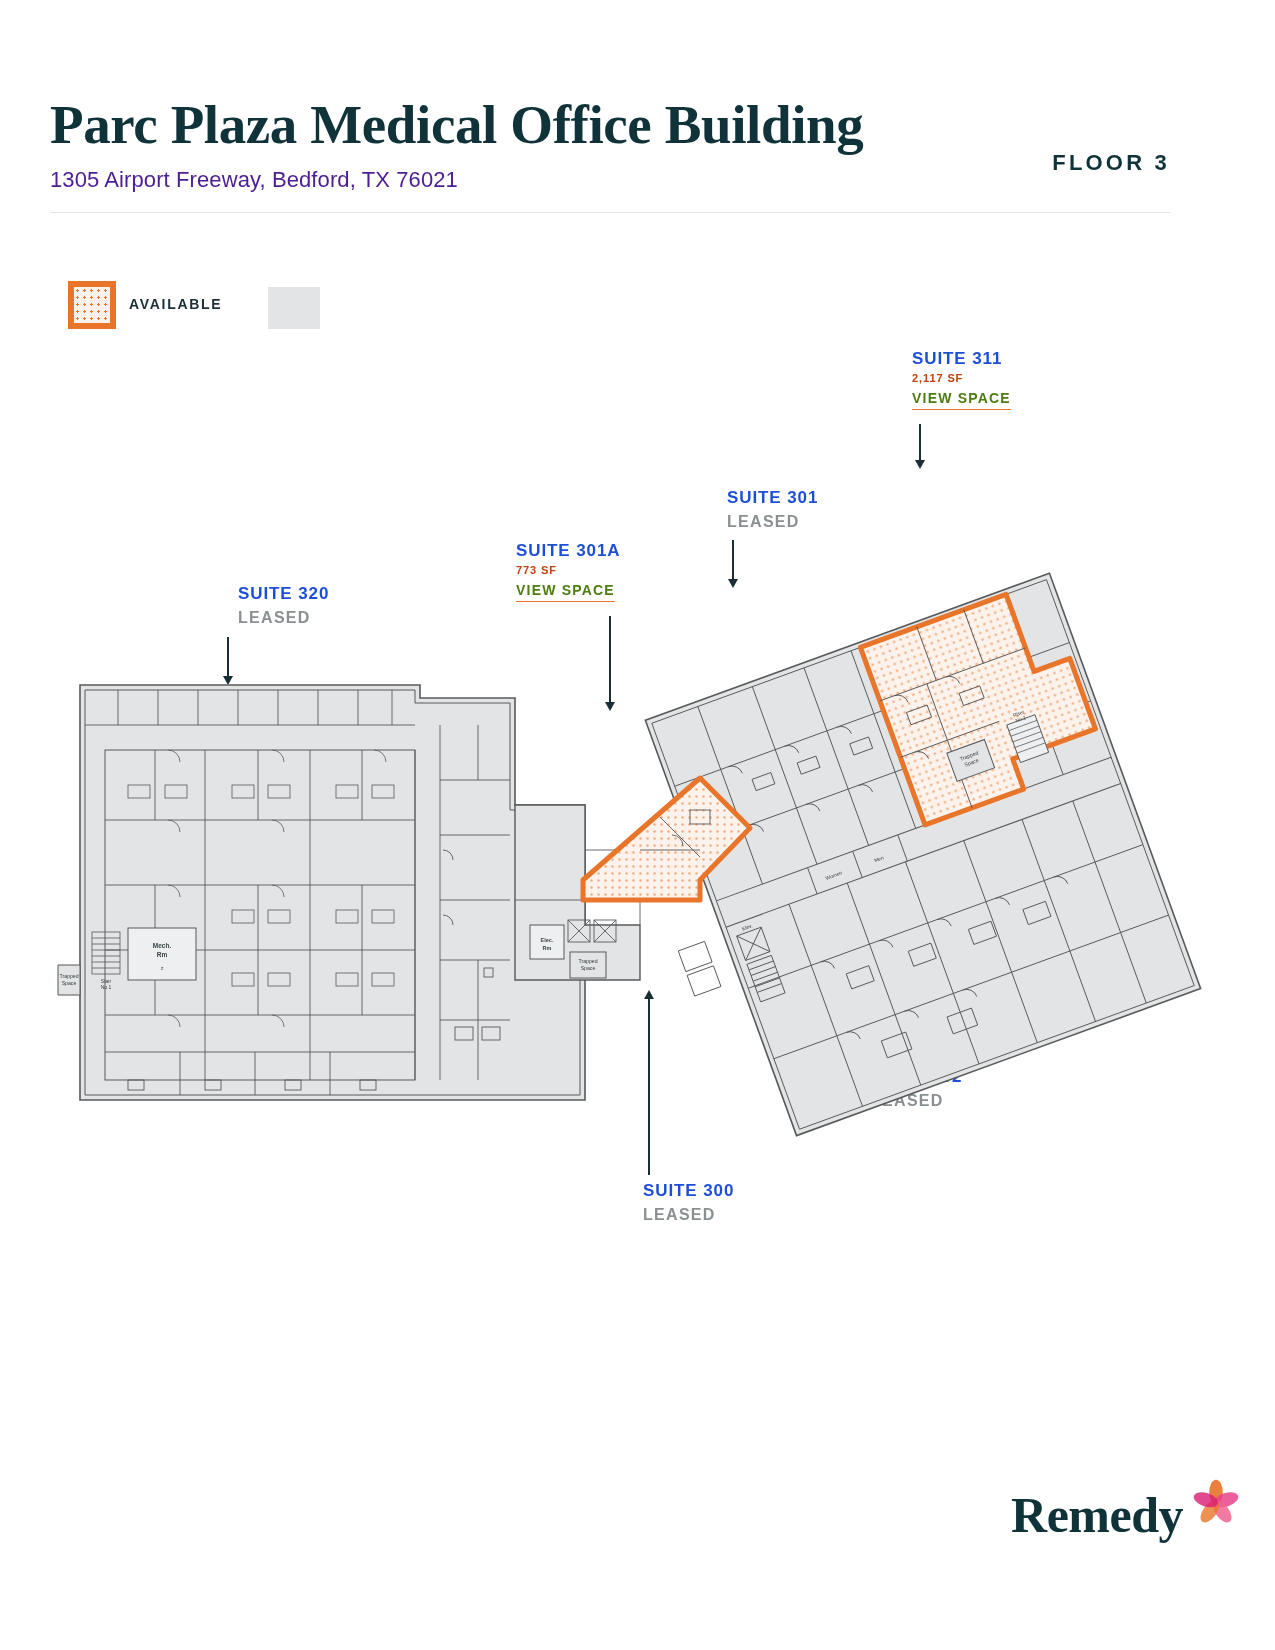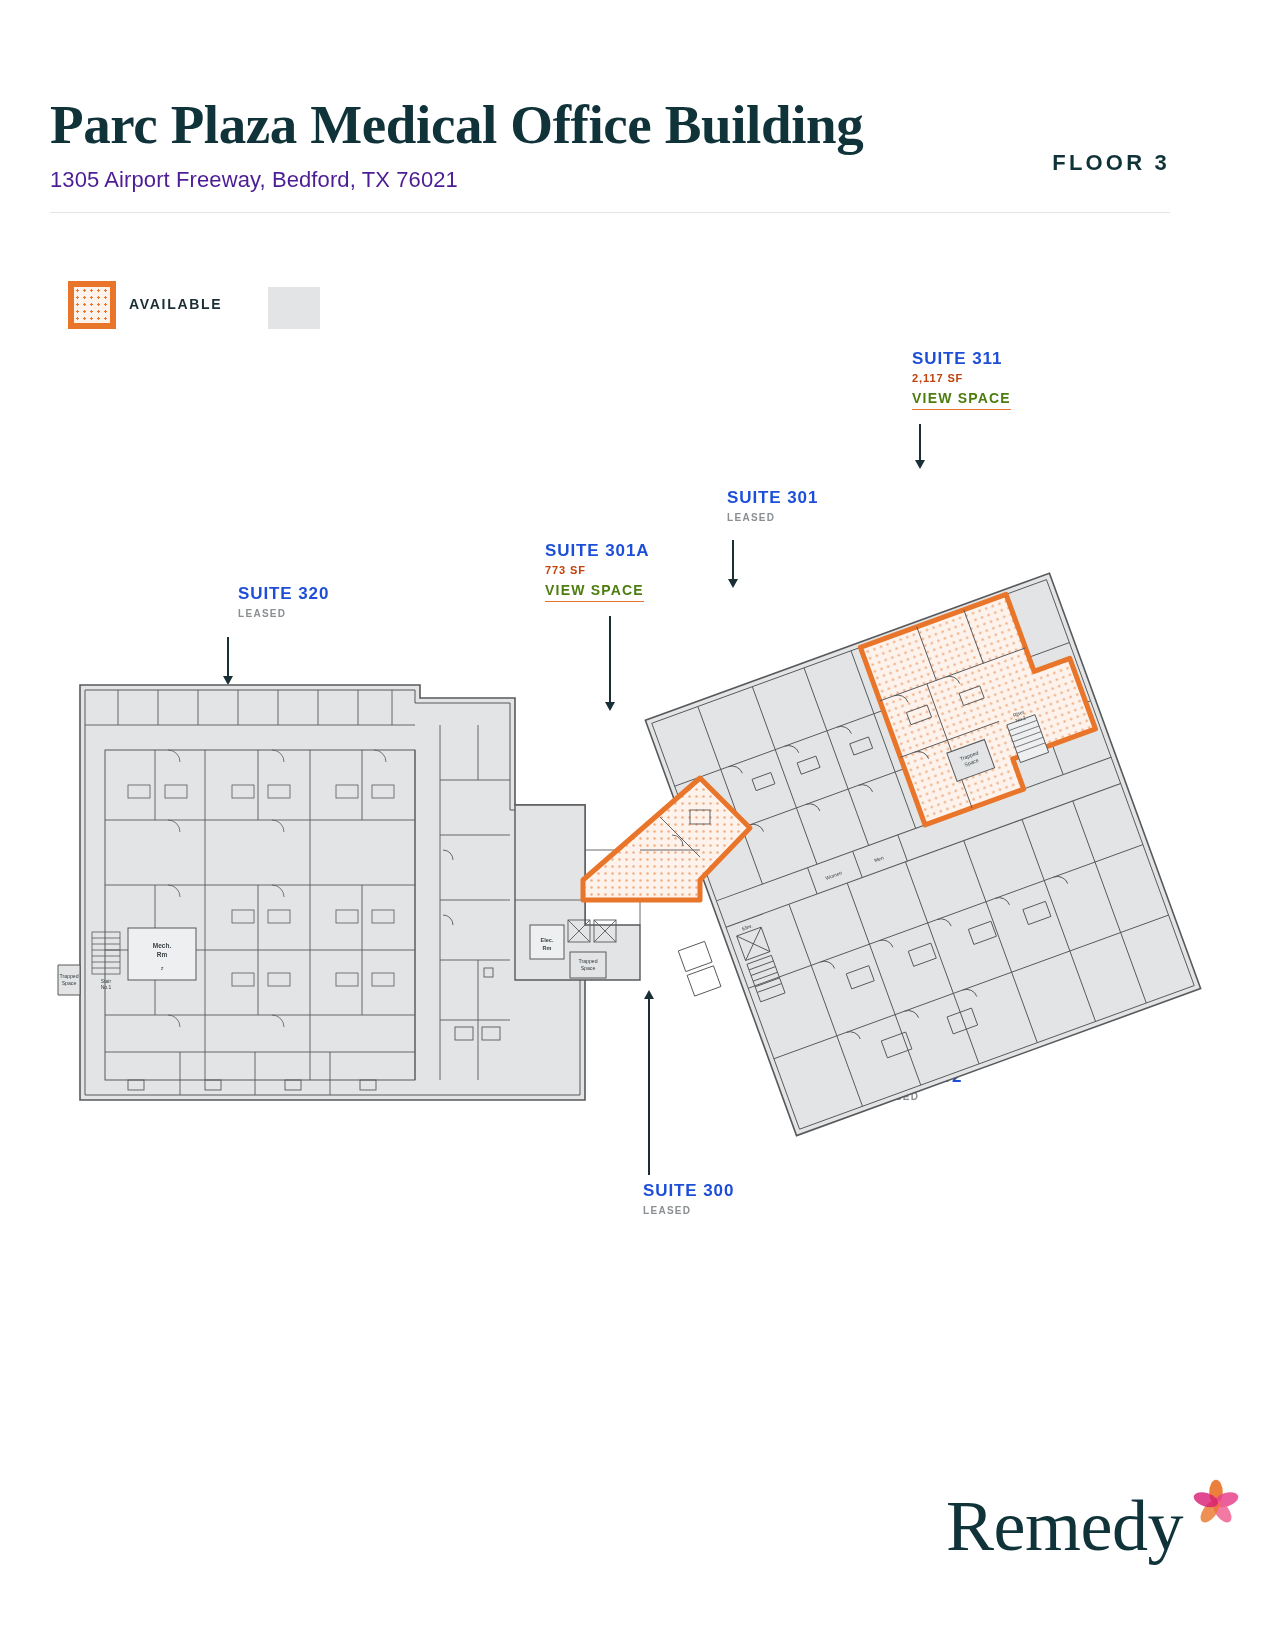--- a/index.html
+++ b/index.html
@@ -57,21 +57,21 @@
   .callout{position:absolute;}
   .c-suite{
     font-size:17px;font-weight:700;letter-spacing:0.9px;color:#1d4ed8;
     line-height:1.35;white-space:nowrap;
   }
   .c-sf{
     font-size:11px;font-weight:700;letter-spacing:0.9px;color:#c2410c;
     line-height:1.35;white-space:nowrap;
   }
   .c-leased{
-    font-size:10px;font-weight:700;letter-spacing:1.3px;color:#8A8F92;
+    font-size:16px;font-weight:700;letter-spacing:1.3px;color:#8A8F92;
     line-height:1.5;white-space:nowrap;
   }
   .c-view{
     display:inline-block;
     font-size:14px;font-weight:700;letter-spacing:1.2px;color:#4d7c0f;
     line-height:1.5;white-space:nowrap;
     border-bottom:1.5px solid #E8752A;cursor:pointer;margin-top:2px;
   }
 
   
@@ -84,21 +84,21 @@
   }
 
   
   .plan{position:absolute;left:0;top:380px;width:1275px;height:820px;}
   .plan svg{display:block;}
 
   
   .logo{position:absolute;right:92px;bottom:100px;height:60px;}
   .logo-word{
     font-family:"Liberation Serif",serif;
-    font-size:72px;font-weight:400;color:#10333A;letter-spacing:-0.5px;
+    font-size:50px;font-weight:700;color:#10333A;letter-spacing:-0.5px;
     line-height:1;
   }
   .logo-mark{position:absolute;right:-62px;top:-16px;width:58px;height:58px;}
 </style>
 </head>
 <body>
 
 <div class="page">
 
   <div class="header">
@@ -128,21 +128,21 @@
 
   <div class="callout" style="left:727px;top:487px;">
     <div class="c-suite">SUITE 301</div>
     <div class="c-leased">LEASED</div>
   </div>
   <div class="arrow" style="left:727px;top:540px;width:12px;height:50px;">
     <div class="shaft" style="left:5px;top:0;width:1.6px;height:41px;"></div>
     <div class="head" style="left:0.5px;top:39px;"></div>
   </div>
 
-  <div class="callout" style="left:545px;top:540px;">
+  <div class="callout" style="left:516px;top:540px;">
     <div class="c-suite">SUITE 301A</div>
     <div class="c-sf">773 SF</div>
     <a class="c-view">VIEW SPACE</a>
   </div>
   <div class="arrow" style="left:604px;top:616px;width:12px;height:98px;">
     <div class="shaft" style="left:5px;top:0;width:1.6px;height:88px;"></div>
     <div class="head" style="left:0.5px;top:86px;"></div>
   </div>
 
   <div class="callout" style="left:238px;top:583px;">

